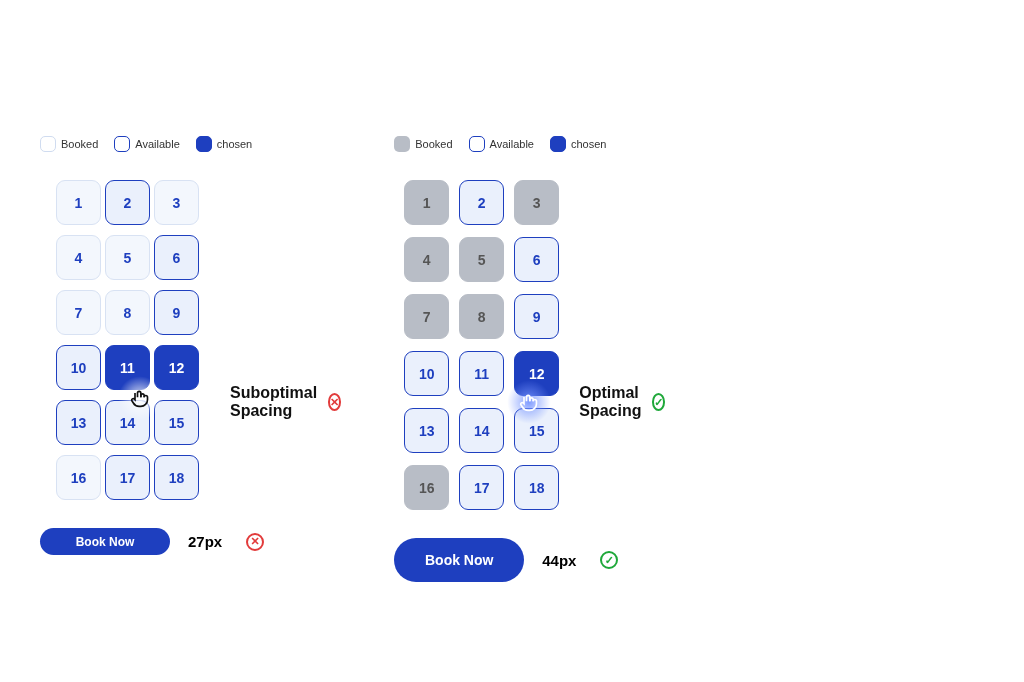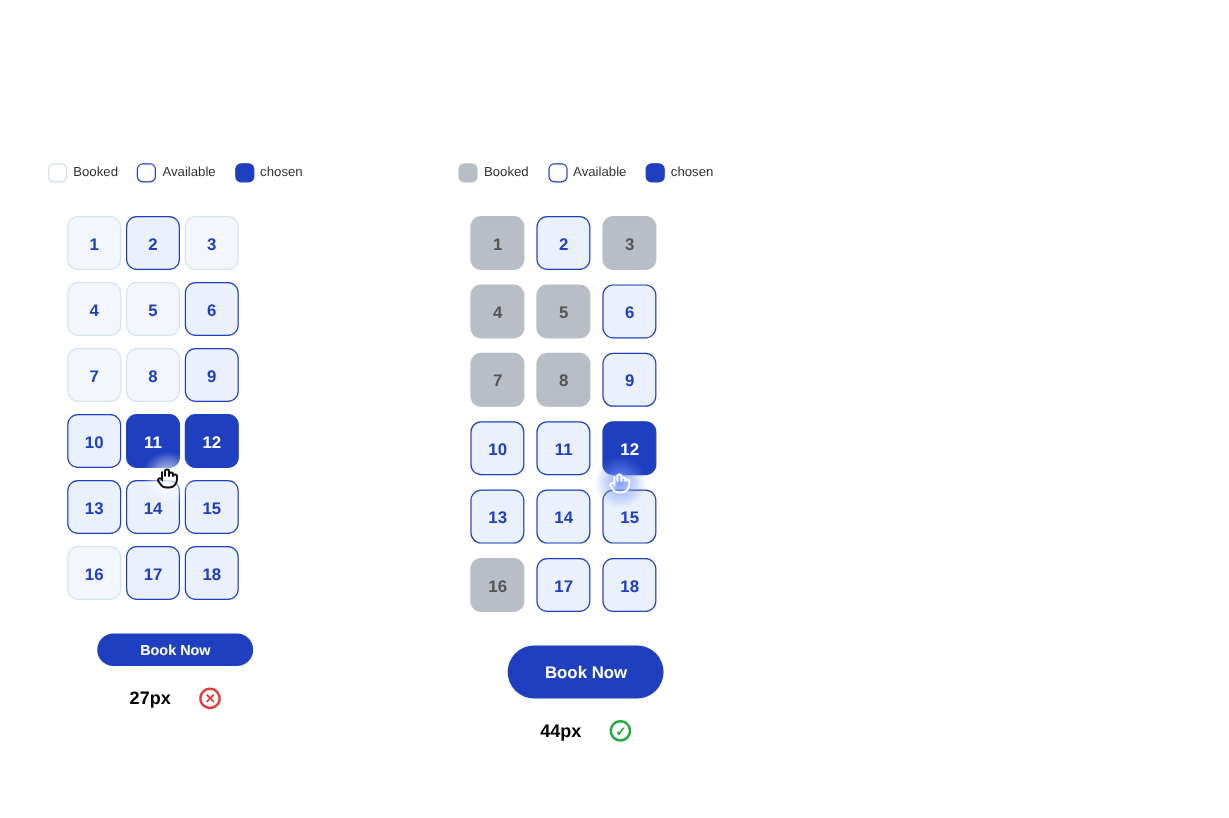--- a/index.html
+++ b/index.html
@@ -142,21 +142,20 @@
   .badge.bad { border: 2px solid #e23b3b; color: #e23b3b; background: #fff; }
   .badge.good { border: 2px solid #1fa83a; color: #1fa83a; background: #fff; }
   .badge.good::before { content: "✓"; }
   .badge.bad::before { content: "✕"; }
 
   .book-row {
     margin-top: 28px;
     display: flex;
     align-items: center;
     gap: 18px;
-    flex-direction: column;
   }
   .book-btn {
     background: #1e3fbf;
     color: #fff;
     font-weight: 700;
     border-radius: 999px;
     display: flex;
     align-items: center;
     justify-content: center;
   }
@@ -219,20 +218,24 @@
         <div class="touch-hand">
           <svg width="20" height="20" viewBox="0 0 24 24" fill="none" stroke="currentColor" stroke-width="2">
               <path d="M9 11V6a2 2 0 1 1 4 0v5"></path>
               <path d="M13 11V9a2 2 0 1 1 4 0v2"></path>
               <path d="M17 11a2 2 0 1 1 4 0v3a8 8 0 0 1-8 8h-2a8 8 0 0 1-7-4l-2-3a2 2 0 0 1 3-2l1 1V6"></path>
             </svg>
         </div>
       </div>
     </div>
 
+    <div class="caption" style="left:190px; top:248px;">
+      <span>Suboptimal Spacing</span>
+      <span class="badge bad"></span>
+    </div>
 
     <div class="book-row">
       <div class="book-btn">Book Now</div>
       <div class="size-label">
         <span>27px</span>
         <span class="badge bad"></span>
       </div>
     </div>
   </div>
 
@@ -278,20 +281,24 @@
         <div class="touch-hand">
           <svg width="20" height="20" viewBox="0 0 24 24" fill="none" stroke="currentColor" stroke-width="2">
               <path d="M9 11V6a2 2 0 1 1 4 0v5"></path>
               <path d="M13 11V9a2 2 0 1 1 4 0v2"></path>
               <path d="M17 11a2 2 0 1 1 4 0v3a8 8 0 0 1-8 8h-2a8 8 0 0 1-7-4l-2-3a2 2 0 0 1 3-2l1 1V6"></path>
             </svg>
         </div>
       </div>
     </div>
 
+    <div class="caption" style="left:185px; top:248px;">
+      <span>Optimal Spacing</span>
+      <span class="badge good"></span>
+    </div>
 
     <div class="book-row">
       <div class="book-btn">Book Now</div>
       <div class="size-label">
         <span>44px</span>
         <span class="badge good"></span>
       </div>
     </div>
   </div>
 

